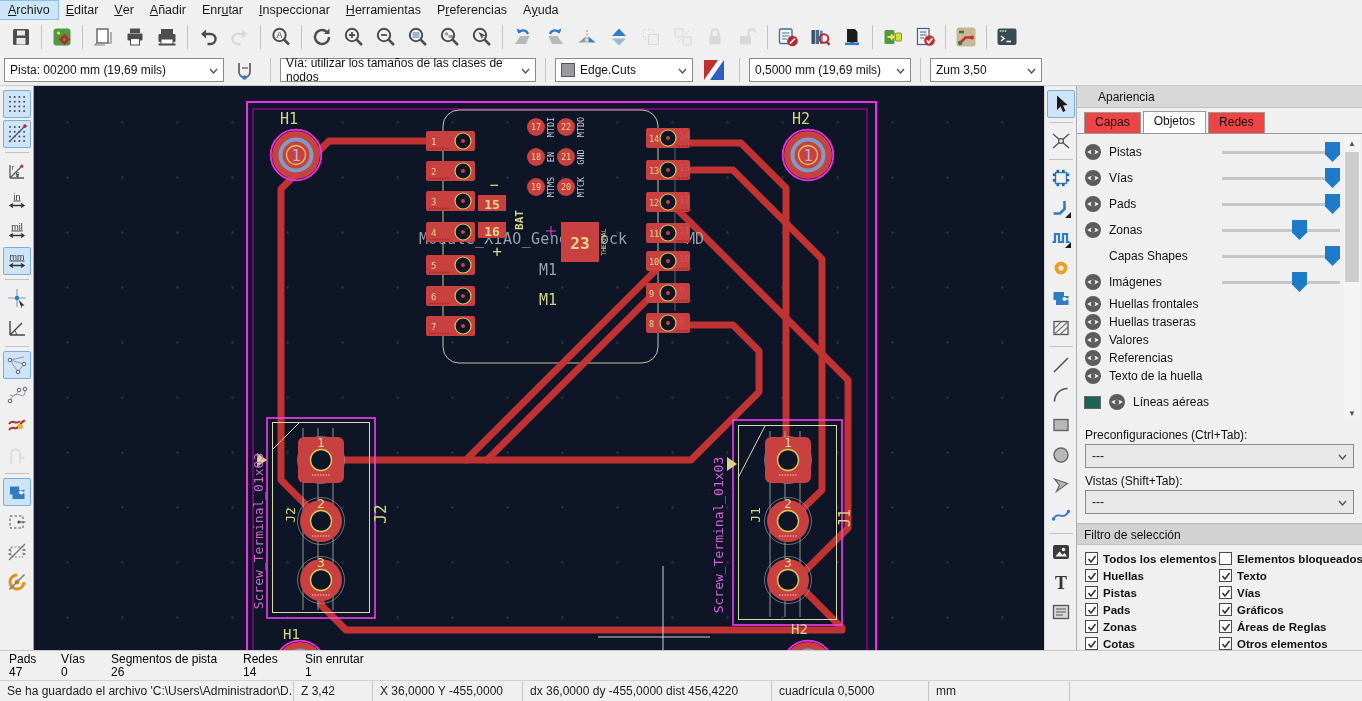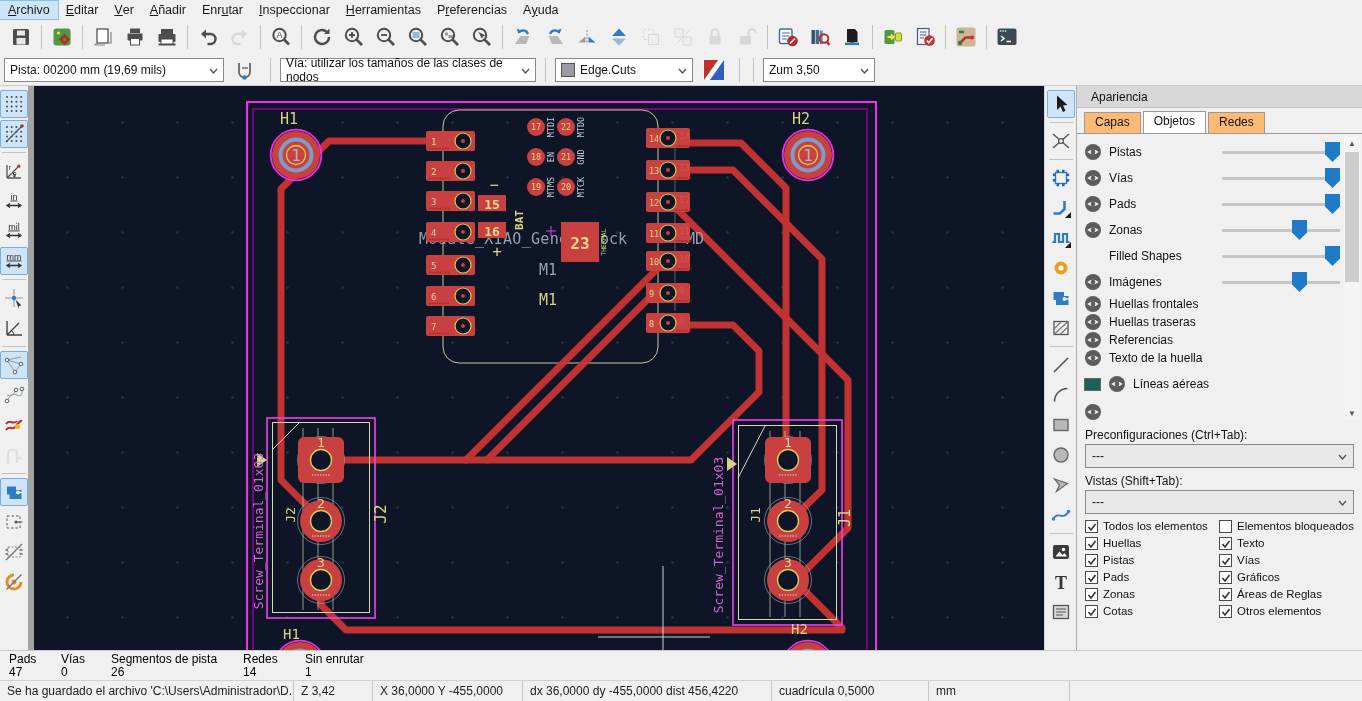--- a/index.html
+++ b/index.html
@@ -18,50 +18,50 @@
 .sep-h{height:1px;width:24px;background:#c3c3c3;margin:3px 0;flex:none;}
 .ic{display:flex;}
 
 .optsbar{height:32px;display:flex;align-items:center;background:#f0f0f0;padding-left:4px;gap:5px;border-bottom:1px solid #cccccc;}
 .combo{height:24px;background:#fff;border:1px solid #8a8a8a;display:flex;align-items:center;font-size:12px;padding:0 5px;color:#111;flex:none;}
 .combo .chev{margin-left:auto;padding-left:4px;}
 .swatch{width:14px;height:14px;background:#9a9aa2;border:1px solid #555;margin-right:5px;flex:none;}
 
 .main{display:flex;height:564px;}
 .side-tb{width:34px;background:#f0f0f0;display:flex;flex-direction:column;align-items:center;padding-top:3px;flex:none;}
-#tb-left{border-right:6px solid #a3a3a3;}
+#tb-left{border-right:1px solid #a3a3a3;}
 #tb-right{width:32px;border-left:1px solid #d5d5d5;}
 .side-tb .tb-btn{margin:1px 0;width:28px;height:28px;}
 .canvas{position:relative;width:1010px;height:564px;flex:none;background-color:#0d1526;background-image:radial-gradient(circle,#232e44 1.2px,transparent 1.5px);background-size:55px 55px;background-position:6px 9px;overflow:hidden;}
 .canvas svg{position:absolute;left:0;top:0;}
 
 .panel{width:286px;background:#f0f0f0;border-left:1px solid #adadad;display:flex;flex-direction:column;font-size:12px;color:#111;}
-.panel-title{height:22px;line-height:22px;padding-left:14px;background:#d8d8d8;border-bottom:1px solid #c2c2c2;}
+.panel-title{height:22px;line-height:22px;padding-left:21px;background:#d8d8d8;border-bottom:1px solid #c2c2c2;}
 .tabs{display:flex;height:25px;padding:4px 0 0 7px;gap:2px;}
-.tab{padding:2px 10px 0;border:1px solid #9a9a9a;border-bottom:none;background:#fdba74;font-size:12px;height:21px;}
+.tab{padding:2px 10px 0;border:1px solid #9a9a9a;border-bottom:none;background:#ef4444;font-size:12px;height:21px;}
 .tab.active{background:#fff;height:22px;margin-top:-1px;}
 .obj-list{height:289px;border-top:1px solid #9a9a9a;position:relative;overflow:hidden;background:#f0f0f0;padding:5px 22px 0 7px;}
 .obj-row{display:flex;align-items:center;gap:7px;height:26px;}
 .obj-row.texty{height:18px;}
 .obj-row.lineas{height:22px;margin-top:6px;}
 .obj-label{white-space:nowrap;}
 .cswatch{width:17px;height:13px;border:1px solid #666;flex:none;}
 .slider{width:118px;height:20px;position:relative;margin-left:auto;flex:none;}
 .slider .track{position:absolute;left:0;right:0;top:9px;height:3px;background:#c6c6c6;}
 .slider .thumb{position:absolute;top:0;width:15px;height:20px;background:#1e7bc8;clip-path:polygon(0 0,100% 0,100% 62%,50% 100%,0 62%);}
 .vscroll{position:absolute;right:2px;top:2px;bottom:2px;width:16px;background:#f4f4f4;}
 .vscroll .arr{height:14px;display:flex;align-items:center;justify-content:center;font-size:8px;color:#555;}
 .vscroll .sthumb{position:absolute;left:1px;right:1px;top:16px;height:130px;background:#cdcdcd;}
 .vscroll .adown{position:absolute;bottom:0;left:0;right:0;}
 .sect-label{padding:6px 8px 2px;}
 .gcombo{height:24px;margin:0 8px;background:#e8e8e8;border:1px solid #8a8a8a;display:flex;align-items:center;padding:0 6px;}
 .gcombo .chev{margin-left:auto;}
 .filter-title{height:22px;line-height:22px;padding-left:7px;background:#d2d2d2;border-top:1px solid #bbb;border-bottom:1px solid #c2c2c2;margin-top:9px;}
 .filter-grid{display:grid;grid-template-columns:134px 1fr;padding:6px 2px 0 8px;row-gap:3px;}
-.cb{display:flex;align-items:flex-start;gap:5px;font-size:11.5px;height:14px;white-space:nowrap;}
+.cb{display:flex;align-items:flex-end;gap:5px;font-size:11.5px;height:14px;white-space:nowrap;font-weight:bold;}
 .cb .box{width:13px;height:13px;border:1px solid #4a4a4a;background:#fff;display:flex;align-items:center;justify-content:center;flex:none;}
 
 .statusbar{height:30px;background:#f0f0f0;border-top:1px solid #c8c8c8;display:flex;font-size:12px;padding:2px 0 0 9px;}
 .stat{display:flex;flex-direction:column;line-height:13px;}
 .msgbar{height:21px;display:flex;align-items:center;font-size:12px;background:#f0f0f0;border-top:1px solid #d2d2d2;color:#222;overflow:hidden;}
 .mseg{padding:0 7px;white-space:nowrap;overflow:hidden;flex:none;}
 .mdiv{width:1px;height:100%;background:#c6c6c6;flex:none;}
 </style>
 </head>
 <body>
@@ -396,20 +396,26 @@
   <div class="tb-btn">
       <span class="ic">
         <svg width="24" height="24" viewBox="0 0 24 24">
           <path d="M2 2 h14 L2 22 z" fill="#c03030"></path>
           <path d="M22 22 H8 L22 2 z" fill="#2f5fc0"></path>
           <path d="M19 2 L4 22" stroke="#fff" stroke-width="2.5"></path>
         </svg>
       </span>
     </div>
   <div class="sep-v"></div>
+  <div class="combo" style="width:162px">
+    <span>0,5000 mm (19,69 mils)</span>
+    <span class="chev"><svg width="9" height="6">
+          <path d="M1 1 L4.5 5 L8 1" fill="none" stroke="#555" stroke-width="1.4"></path>
+        </svg></span>
+  </div>
   <div class="sep-v"></div>
   <div class="combo" style="width:112px">
     <span>Zum 3,50</span>
     <span class="chev"><svg width="9" height="6">
           <path d="M1 1 L4.5 5 L8 1" fill="none" stroke="#555" stroke-width="1.4"></path>
         </svg></span>
   </div>
 </div>
 
 <div class="main">
@@ -1097,21 +1103,21 @@
             </svg>
           </span>
           <span class="obj-label">Zonas</span>
           <span class="slider">
             <span class="track"></span>
             <span class="thumb" style="left:70px"></span>
           </span>
         </div>
         <div class="obj-row">
           <span style="width:18px"></span>
-          <span class="obj-label">Filled Shapes</span>
+          <span class="obj-label">Capas Shapes</span>
           <span class="slider">
             <span class="track"></span>
             <span class="thumb" style="left:103px"></span>
           </span>
         </div>
         <div class="obj-row">
           <span style="display:flex">
             <svg width="18" height="18" viewBox="0 0 18 18">
               <circle cx="9" cy="9" r="8" fill="#5c5c5c"></circle>
               <path d="M3.2 9 Q9 4.4 14.8 9 Q9 13.6 3.2 9 z" fill="#f2f2f2"></path>
@@ -1136,20 +1142,30 @@
         </div>
         <div class="obj-row texty">
           <span style="display:flex">
             <svg width="18" height="18" viewBox="0 0 18 18">
               <circle cx="9" cy="9" r="8" fill="#5c5c5c"></circle>
               <path d="M3.2 9 Q9 4.4 14.8 9 Q9 13.6 3.2 9 z" fill="#f2f2f2"></path>
               <circle cx="9" cy="9" r="2.3" fill="#5c5c5c"></circle>
             </svg>
           </span>
           <span class="obj-label">Huellas traseras</span>
+        </div>
+        <div class="obj-row texty">
+          <span style="display:flex">
+            <svg width="18" height="18" viewBox="0 0 18 18">
+              <circle cx="9" cy="9" r="8" fill="#5c5c5c"></circle>
+              <path d="M3.2 9 Q9 4.4 14.8 9 Q9 13.6 3.2 9 z" fill="#f2f2f2"></path>
+              <circle cx="9" cy="9" r="2.3" fill="#5c5c5c"></circle>
+            </svg>
+          </span>
+          <span class="obj-label">Valores</span>
         </div>
         <div class="obj-row texty">
           <span style="display:flex">
             <svg width="18" height="18" viewBox="0 0 18 18">
               <circle cx="9" cy="9" r="8" fill="#5c5c5c"></circle>
               <path d="M3.2 9 Q9 4.4 14.8 9 Q9 13.6 3.2 9 z" fill="#f2f2f2"></path>
               <circle cx="9" cy="9" r="2.3" fill="#5c5c5c"></circle>
             </svg>
           </span>
           <span class="obj-label">Referencias</span>
@@ -1198,20 +1214,21 @@
             <path d="M1 1 L4.5 5 L8 1" fill="none" stroke="#555" stroke-width="1.4"></path>
           </svg></span>
     </div>
     <div class="sect-label">Vistas (Shift+Tab):</div>
     <div class="gcombo">
       <span>---</span>
       <span class="chev"><svg width="9" height="6">
             <path d="M1 1 L4.5 5 L8 1" fill="none" stroke="#555" stroke-width="1.4"></path>
           </svg></span>
     </div>
+    <div class="filter-title">Filtro de selección</div>
     <div class="filter-grid" id="filter-grid">
         <div class="cb">
           <span class="box">
             <svg width="10" height="10">
               <path d="M1.5 5 l2.5 3 4.5-6" fill="none" stroke="#333" stroke-width="1.6"></path>
             </svg>
           </span>
           <span>Todos los elementos</span>
         </div>
         <div class="cb">

